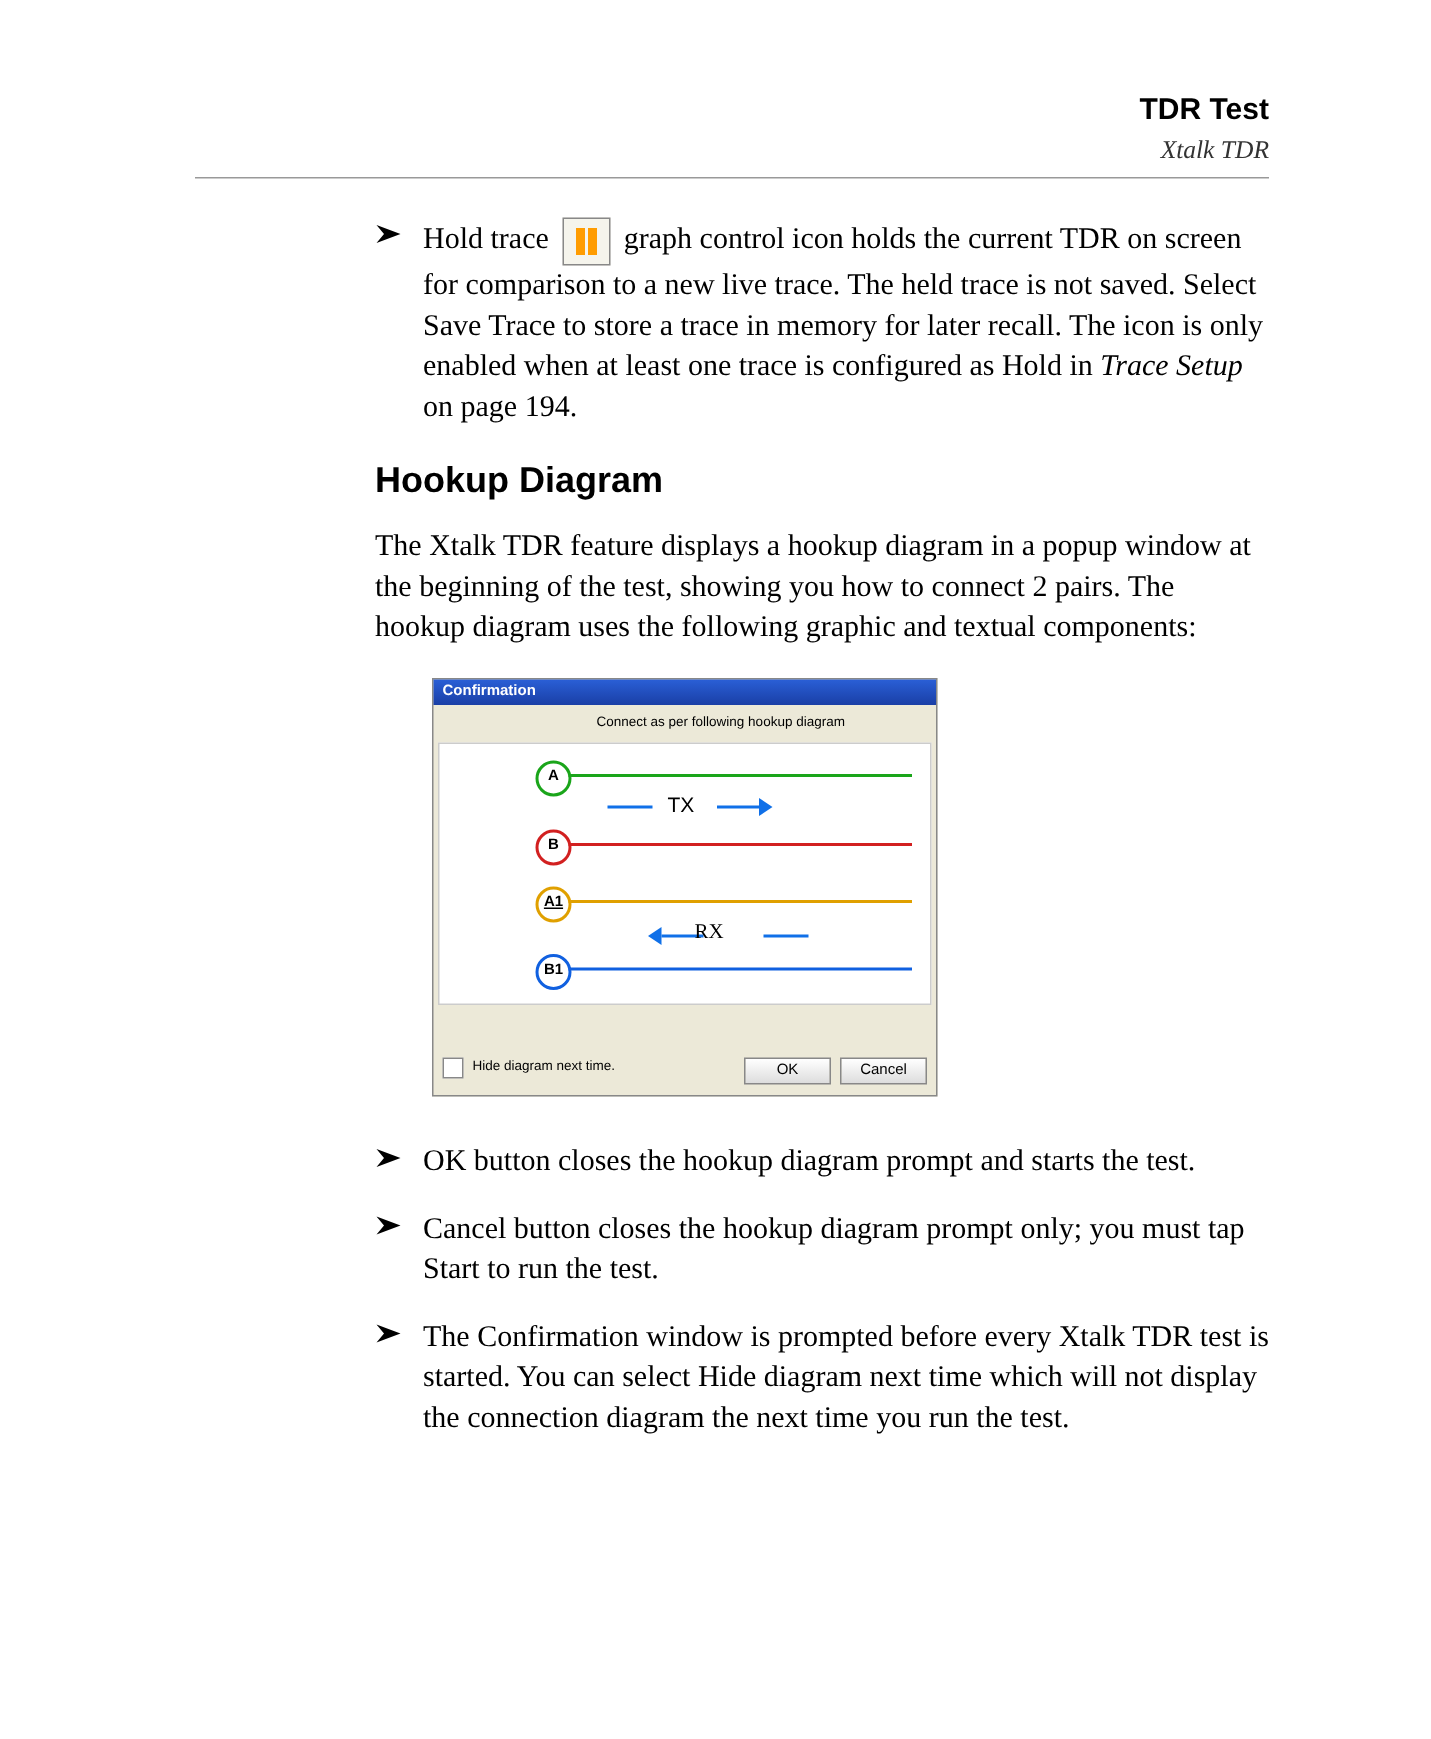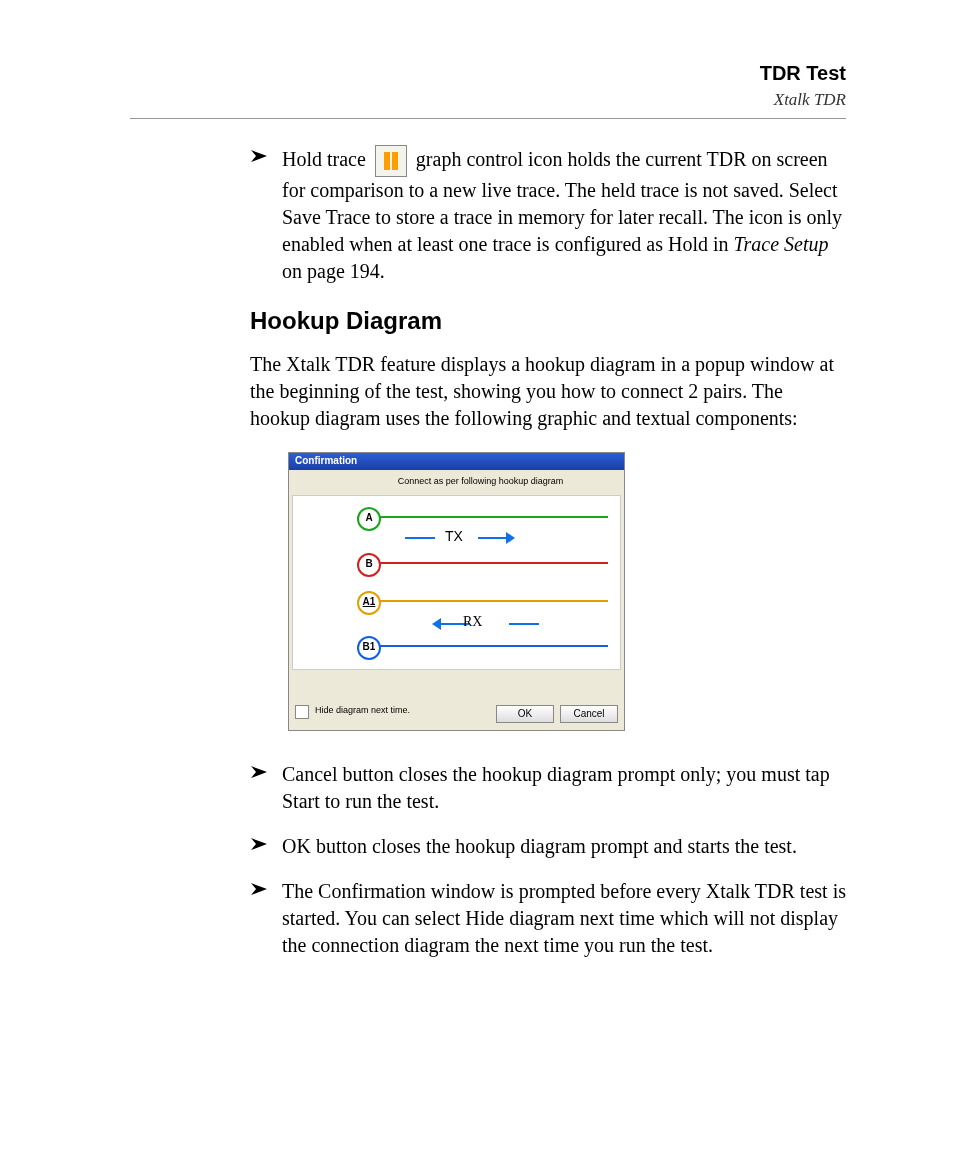--- a/index.html
+++ b/index.html
@@ -146,31 +146,31 @@
   </div>
 
   <div class="bullet-block">
     <div class="bullet-item">
       <span class="arrow-icon">
         <svg width="18" height="14" viewBox="0 0 18 14">
             <path d="M1 1 L17 7 L1 13 L6 7 Z" fill="#000"></path>
           </svg>
       </span>
       <div class="bullet-text">
-        <span class="bold">Cancel</span><span> button closes the hookup diagram prompt only; you must tap </span><span class="bold">Start</span><span> to run the test.</span>
+        <span class="bold">OK</span><span> button closes the hookup diagram prompt and starts the test.</span>
       </div>
     </div>
     <div class="bullet-item">
       <span class="arrow-icon">
         <svg width="18" height="14" viewBox="0 0 18 14">
             <path d="M1 1 L17 7 L1 13 L6 7 Z" fill="#000"></path>
           </svg>
       </span>
       <div class="bullet-text">
-        <span class="bold">OK</span><span> button closes the hookup diagram prompt and starts the test.</span>
+        <span class="bold">Cancel</span><span> button closes the hookup diagram prompt only; you must tap </span><span class="bold">Start</span><span> to run the test.</span>
       </div>
     </div>
     <div class="bullet-item">
       <span class="arrow-icon">
         <svg width="18" height="14" viewBox="0 0 18 14">
             <path d="M1 1 L17 7 L1 13 L6 7 Z" fill="#000"></path>
           </svg>
       </span>
       <div class="bullet-text">
         <span>The </span><span class="bold">Confirmation</span><span> window is prompted before every </span><span class="bold">Xtalk TDR</span><span> test is started. You can select </span><span class="bold">Hide diagram next time</span><span> which will not display the connection diagram the next time you run the test.</span>

